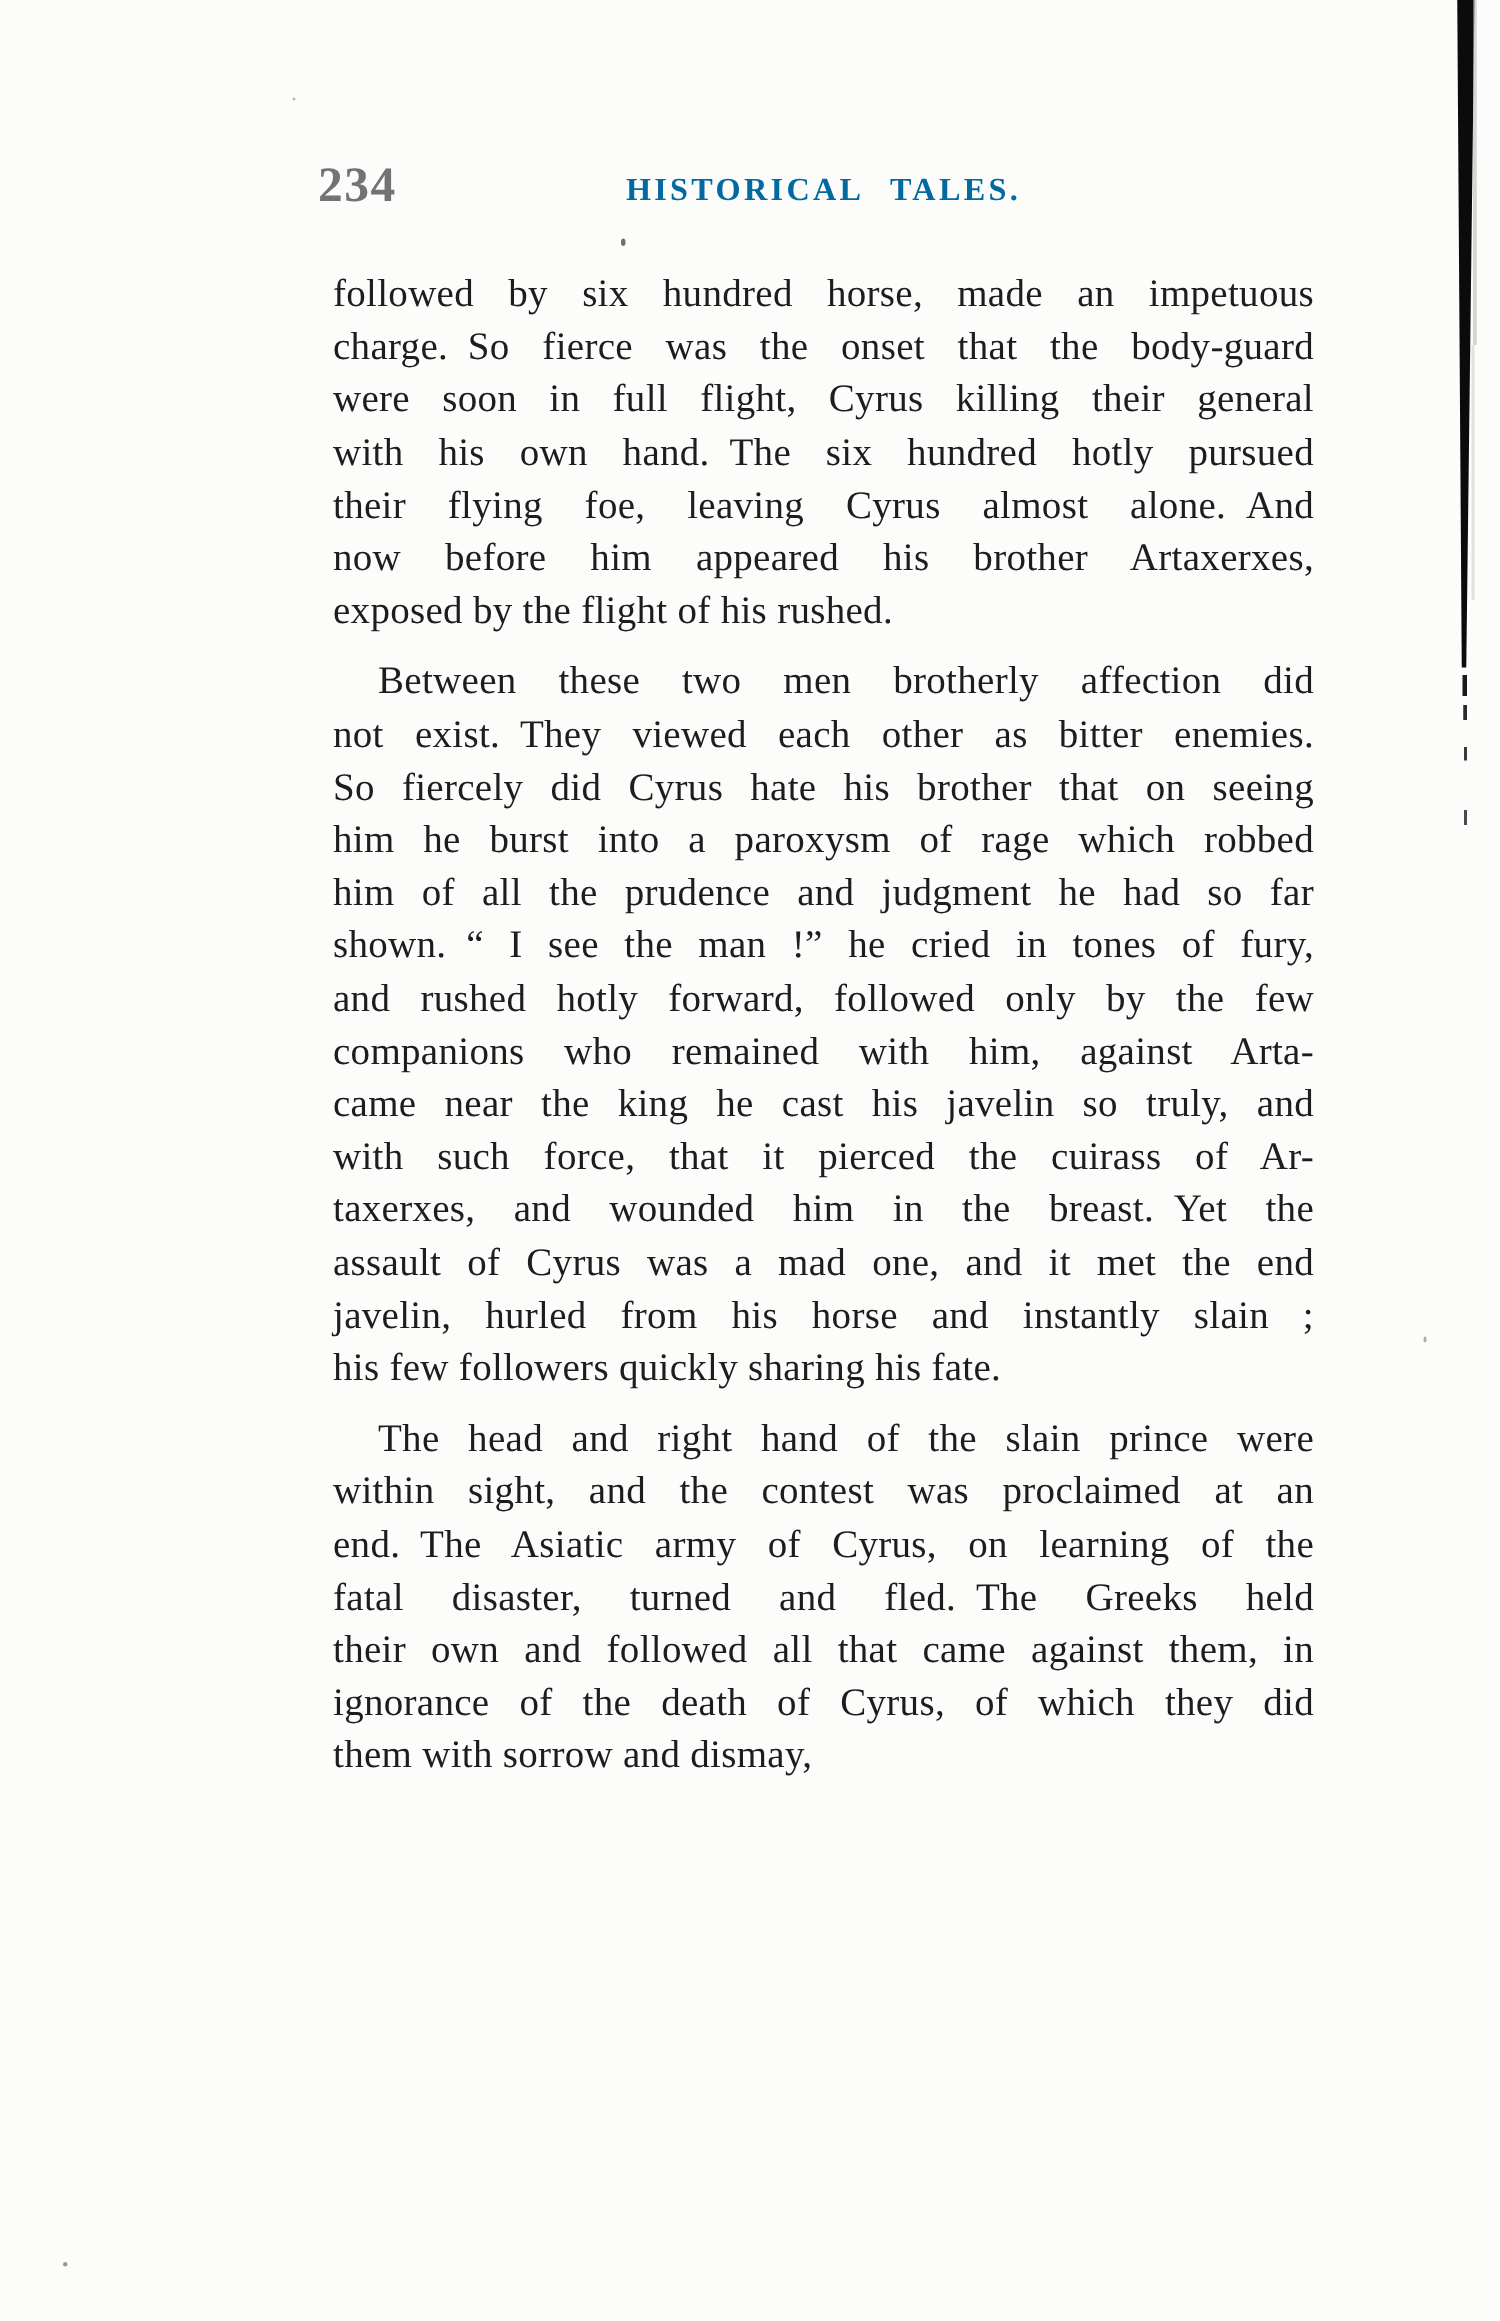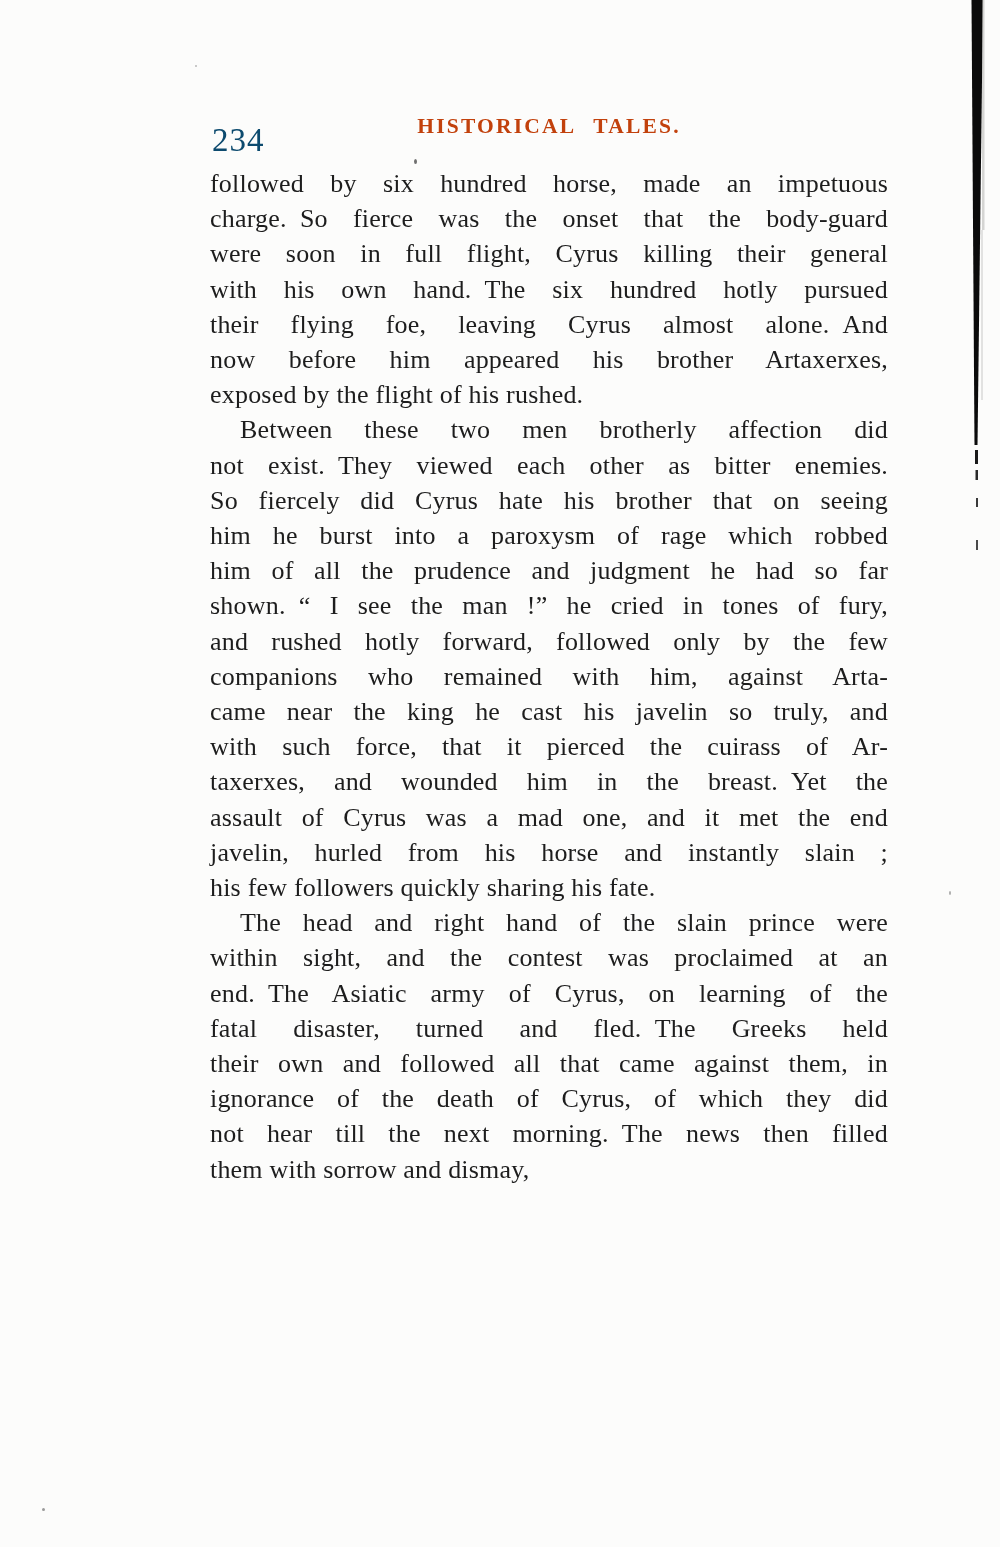--- a/index.html
+++ b/index.html
@@ -18,48 +18,48 @@
   .page-header {
     position: absolute;
     top: 0;
     left: 210px;
     width: 678px;
     height: 150px;
   }
   .page-number {
     position: absolute;
     left: 2px;
-    top: 122px;
+    top: 106px;
     font-size: 33px;
-    font-weight: 400;
+    font-weight: 700;
     letter-spacing: 1px;
-    color: #0c4a6e;
+    color: #737373;
   }
   .running-title {
     position: absolute;
     left: 0;
     top: 114px;
     width: 100%;
     text-align: center;
     font-size: 21.5px;
     font-weight: 700;
     letter-spacing: 2.2px;
     word-spacing: 11px;
-    color: #c2410c;
+    color: #0369a1;
   }
   .text-block {
     position: absolute;
     left: 210px;
     top: 166px;
     width: 678px;
     font-size: 26px;
     line-height: 35.2px;
     color: #1d1d1d;
   }
-  .paragraph { margin: 0; }
+  .paragraph { margin: 12px; }
   .line {
     text-align: justify;
     text-align-last: justify;
     white-space: normal;
     letter-spacing: 0.2px;
   }
   .line.last {
     text-align-last: left;
   }
   .line.indent {
@@ -115,21 +115,20 @@
       <div class="line">javelin, hurled from his horse and instantly slain ;</div>
       <div class="line last">his few followers quickly sharing his fate.</div>
     </div>
     <div class="paragraph">
       <div class="line indent">The head and right hand of the slain prince were</div>
       <div class="line">within sight, and the contest was proclaimed at an</div>
       <div class="line">end. The Asiatic army of Cyrus, on learning of the</div>
       <div class="line">fatal disaster, turned and fled. The Greeks held</div>
       <div class="line">their own and followed all that came against them, in</div>
       <div class="line">ignorance of the death of Cyrus, of which they did</div>
-      <div class="line">not hear till the next morning. The news then filled</div>
       <div class="line last">them with sorrow and dismay,</div>
     </div>
   </div>
 
 <svg class="scan-bar" width="20" height="570" viewBox="0 0 20 570" xmlns="http://www.w3.org/2000/svg">
   <polygon points="3.5,0 15,0 9.5,445 6.5,445" fill="#0b0b0b"></polygon>
   <rect x="14" y="0" width="2.5" height="230" fill="#b5b5b2" opacity="0.55"></rect>
   <rect x="13" y="230" width="2" height="170" fill="#c4c4c1" opacity="0.45"></rect>
   <rect x="7" y="450" width="3" height="14" fill="#1a1a1a"></rect>
   <rect x="7.5" y="470" width="2.5" height="10" fill="#2a2a2a"></rect>

